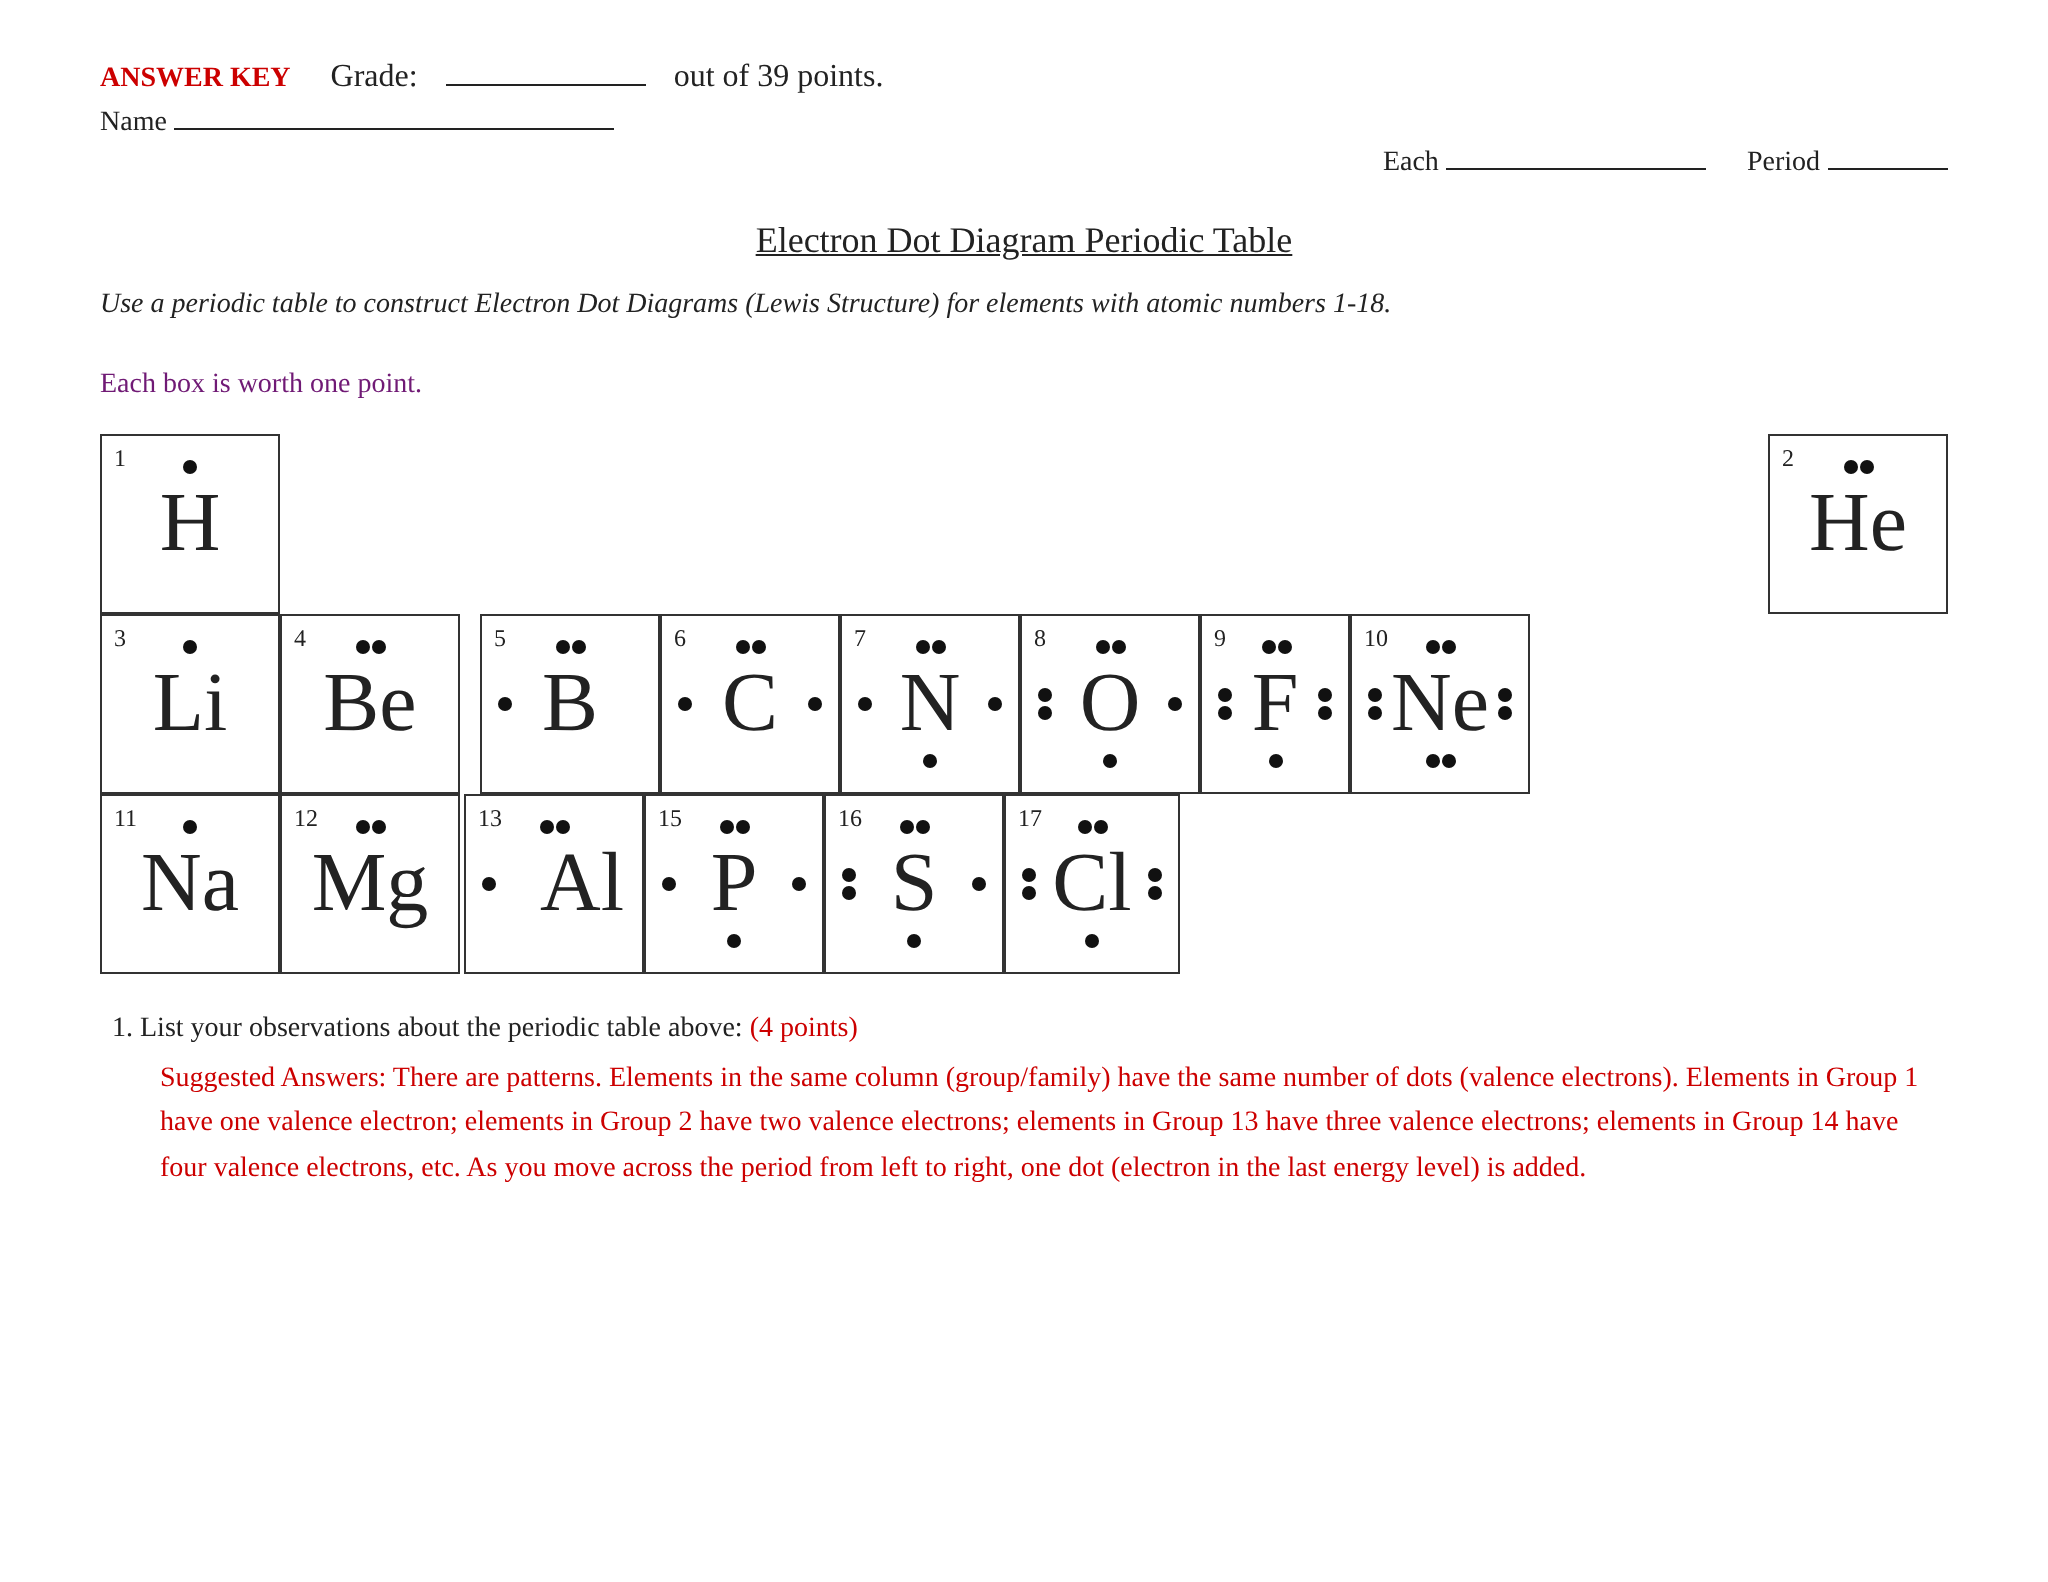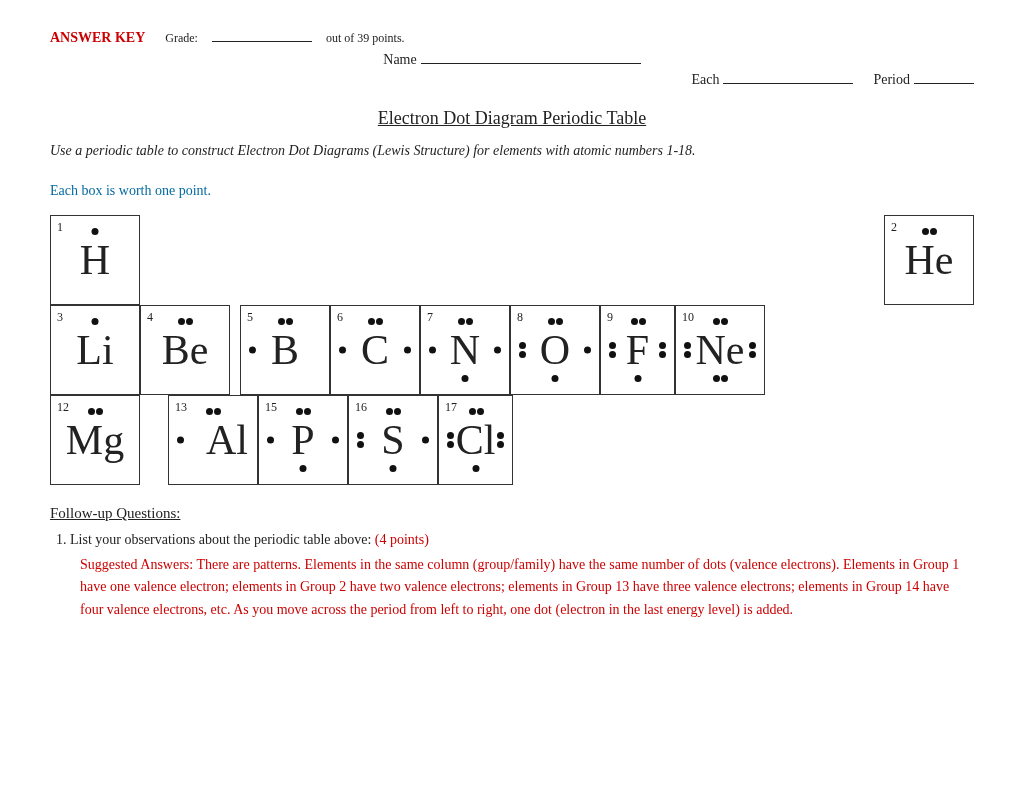--- a/index.html
+++ b/index.html
@@ -18,31 +18,31 @@
       gap: 10px;
       margin-bottom: 6px;
     }
     .answer-key {
       color: #c00;
       font-weight: bold;
       font-size: 14px;
       margin-right: 10px;
     }
     .grade-text {
-      font-size: 12px;
+      font-size: 16px;
     }
     .grade-line {
       display: inline-block;
       border-bottom: 1px solid #222;
       width: 100px;
       margin: 0 4px;
     }
     .name-row {
       display: flex;
-      justify-content: center;
+      justify-content: flex-start;
       gap: 20px;
       margin-bottom: 4px;
     }
     .name-field {
       font-size: 14px;
     }
     .name-line {
       display: inline-block;
       border-bottom: 1px solid #222;
       width: 220px;
@@ -74,21 +74,21 @@
       font-size: 18px;
       text-decoration: underline;
       margin-bottom: 14px;
     }
     .instructions {
       font-style: italic;
       font-size: 14px;
       margin-bottom: 24px;
     }
     .each-box {
-      color: #0369a1;
+      color: #701a75;
       font-size: 14px;
       margin-bottom: 16px;
     }
     
     .pt-section {
       display: flex;
       flex-direction: column;
       gap: 0;
       margin-bottom: 20px;
     }
@@ -310,31 +310,38 @@
         <div class="dot right-bottom"></div>
         <div class="dot" style="bottom:12px; left:calc(50% - 7px);"></div>
         <div class="dot" style="bottom:12px; left:calc(50% + 1px);"></div>
       </div>
       <span class="symbol">Ne</span>
     </div>
   </div>
 
   <div class="pt-row">
 
+    <div class="pt-cell">
+      <span class="atomic-num">11</span>
+      <div class="dots-container">
+        <div class="dot top-center"></div>
+      </div>
+      <span class="symbol">Na</span>
+    </div>
 
     <div class="pt-cell">
       <span class="atomic-num">12</span>
       <div class="dots-container">
         <div class="dot" style="top:12px; left:calc(50% - 7px);"></div>
         <div class="dot" style="top:12px; left:calc(50% + 1px);"></div>
       </div>
       <span class="symbol">Mg</span>
     </div>
 
-    <div class="pt-cell" style="margin-left:28px;padding-left:28px;">
+    <div class="pt-cell" style="margin-left:2px;padding-left:28px;">
       <span class="atomic-num">13</span>
       <div class="dots-container">
         <div class="dot" style="top:12px; left:calc(50% - 7px);"></div>
         <div class="dot" style="top:12px; left:calc(50% + 1px);"></div>
         <div class="dot left-mid"></div>
       </div>
       <span class="symbol">Al</span>
     </div>
 
 
@@ -356,39 +363,38 @@
         <div class="dot" style="top:12px; left:calc(50% - 7px);"></div>
         <div class="dot" style="top:12px; left:calc(50% + 1px);"></div>
         <div class="dot left-top"></div>
         <div class="dot left-bottom"></div>
         <div class="dot right-mid"></div>
         <div class="dot bottom-center"></div>
       </div>
       <span class="symbol">S</span>
     </div>
 
-    <div class="pt-cell" style="width:75px;">
+    <div class="pt-cell" style="width:88px;">
       <span class="atomic-num">17</span>
       <div class="dots-container">
         <div class="dot" style="top:12px; left:calc(50% - 7px);"></div>
         <div class="dot" style="top:12px; left:calc(50% + 1px);"></div>
         <div class="dot left-top"></div>
         <div class="dot left-bottom"></div>
         <div class="dot right-top"></div>
         <div class="dot right-bottom"></div>
         <div class="dot bottom-center"></div>
       </div>
       <span class="symbol">Cl</span>
     </div>
 
   </div>
 </div>
 
 <div class="questions-section">
-  <div class="follow-up-title">Follow-up Questions:</div>
   <ol>
     <li class="question-item">
       <div class="question-text">
         <span>List your observations about the periodic table above:</span>
         <span style="color:#c00;">(4 points)</span>
       </div>
       <div class="suggested-answer">
         <span>Suggested Answers:</span>
         <span>  </span><span>There are patterns.  Elements in the same column (group/family) have the same number of dots (valence electrons).  Elements in Group 1 have one valence electron; elements in Group 2 have two valence electrons; elements in Group 13 have three valence electrons; elements in Group 14 have four valence electrons, etc.  As you move across the period from left to right, one dot (electron in the last energy level) is added.</span>
       </div>

